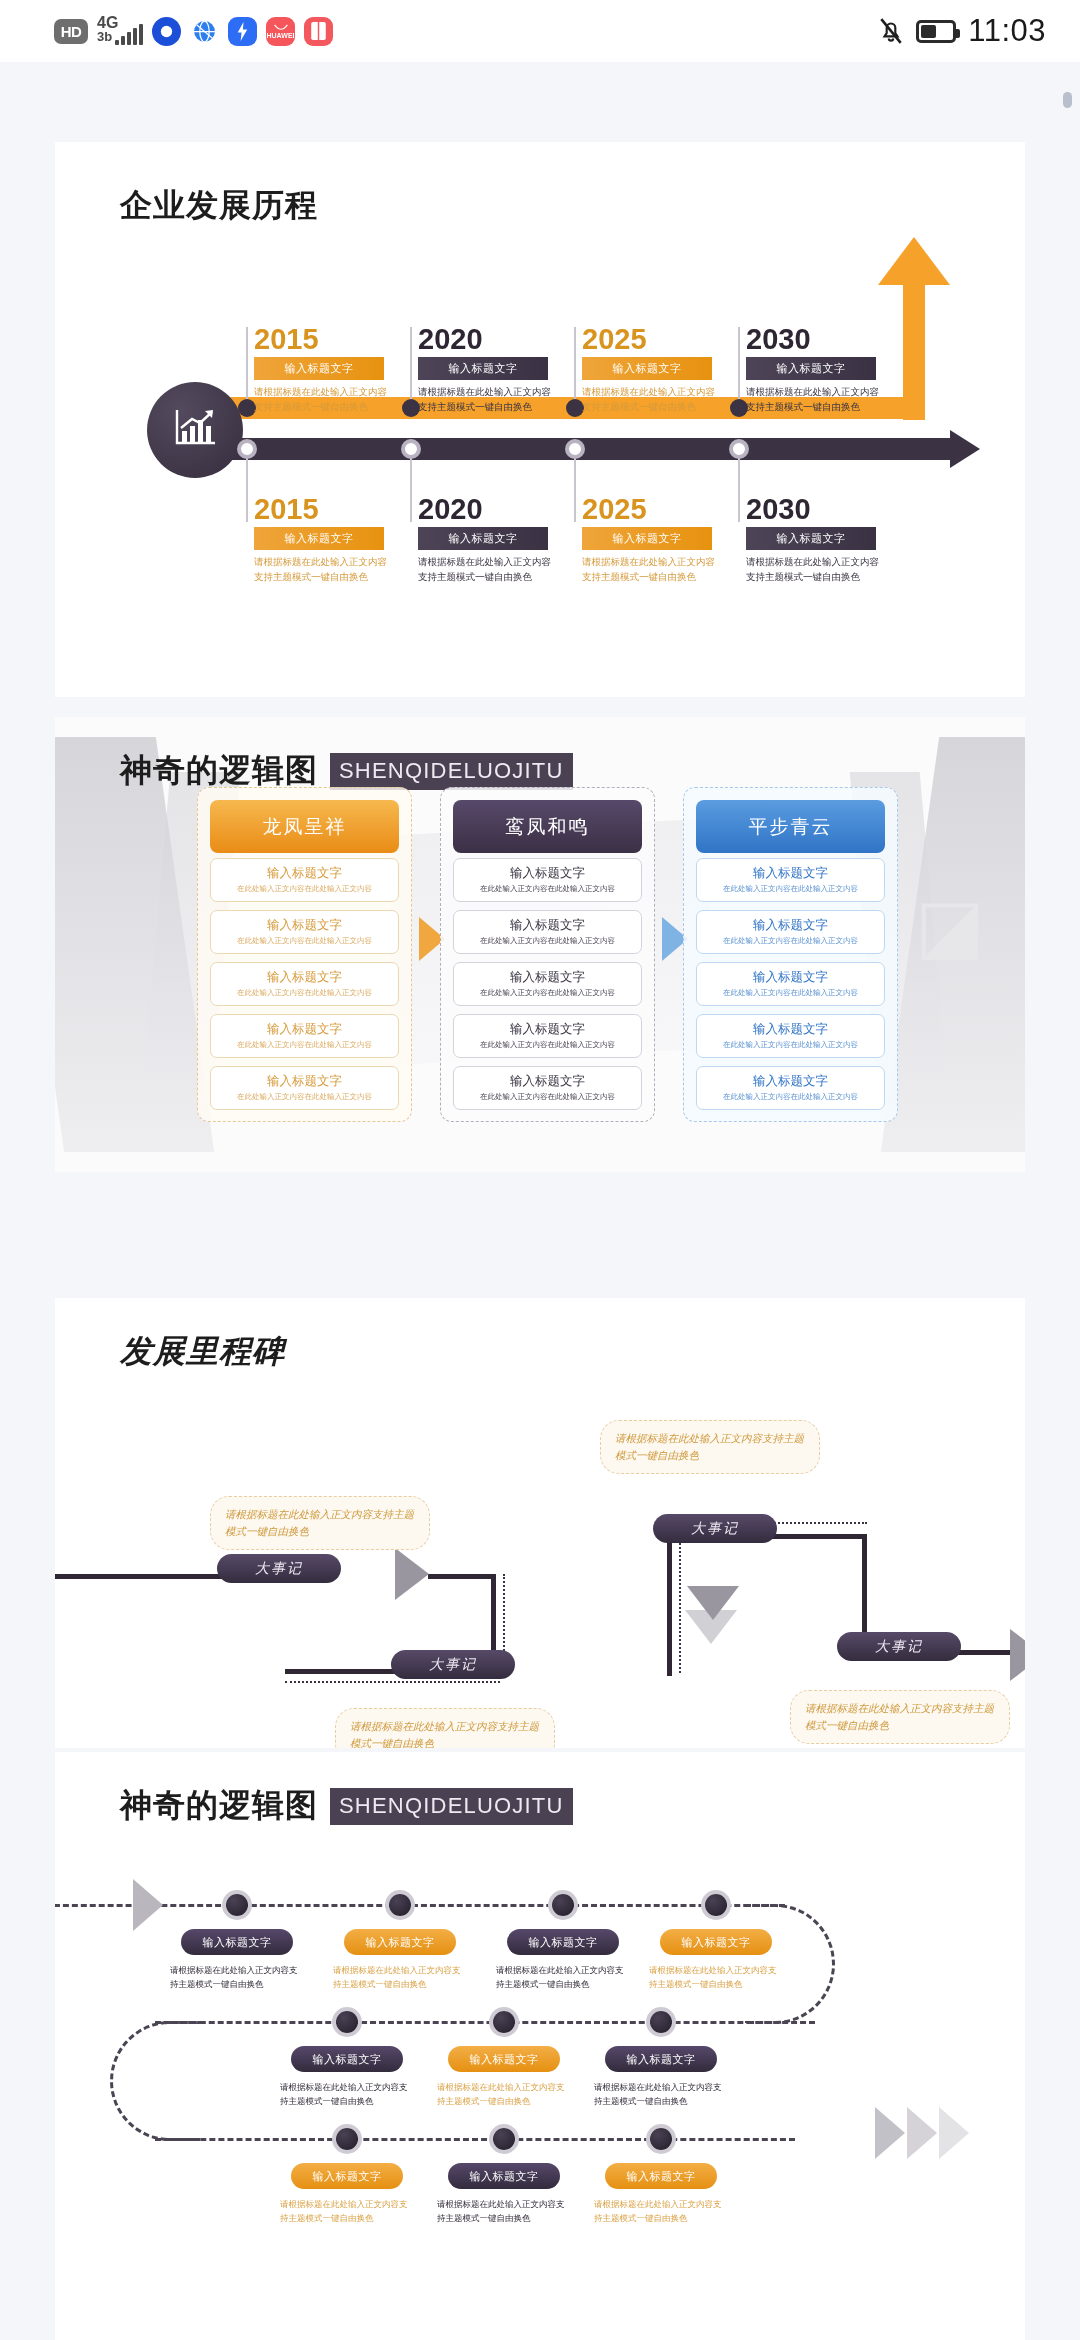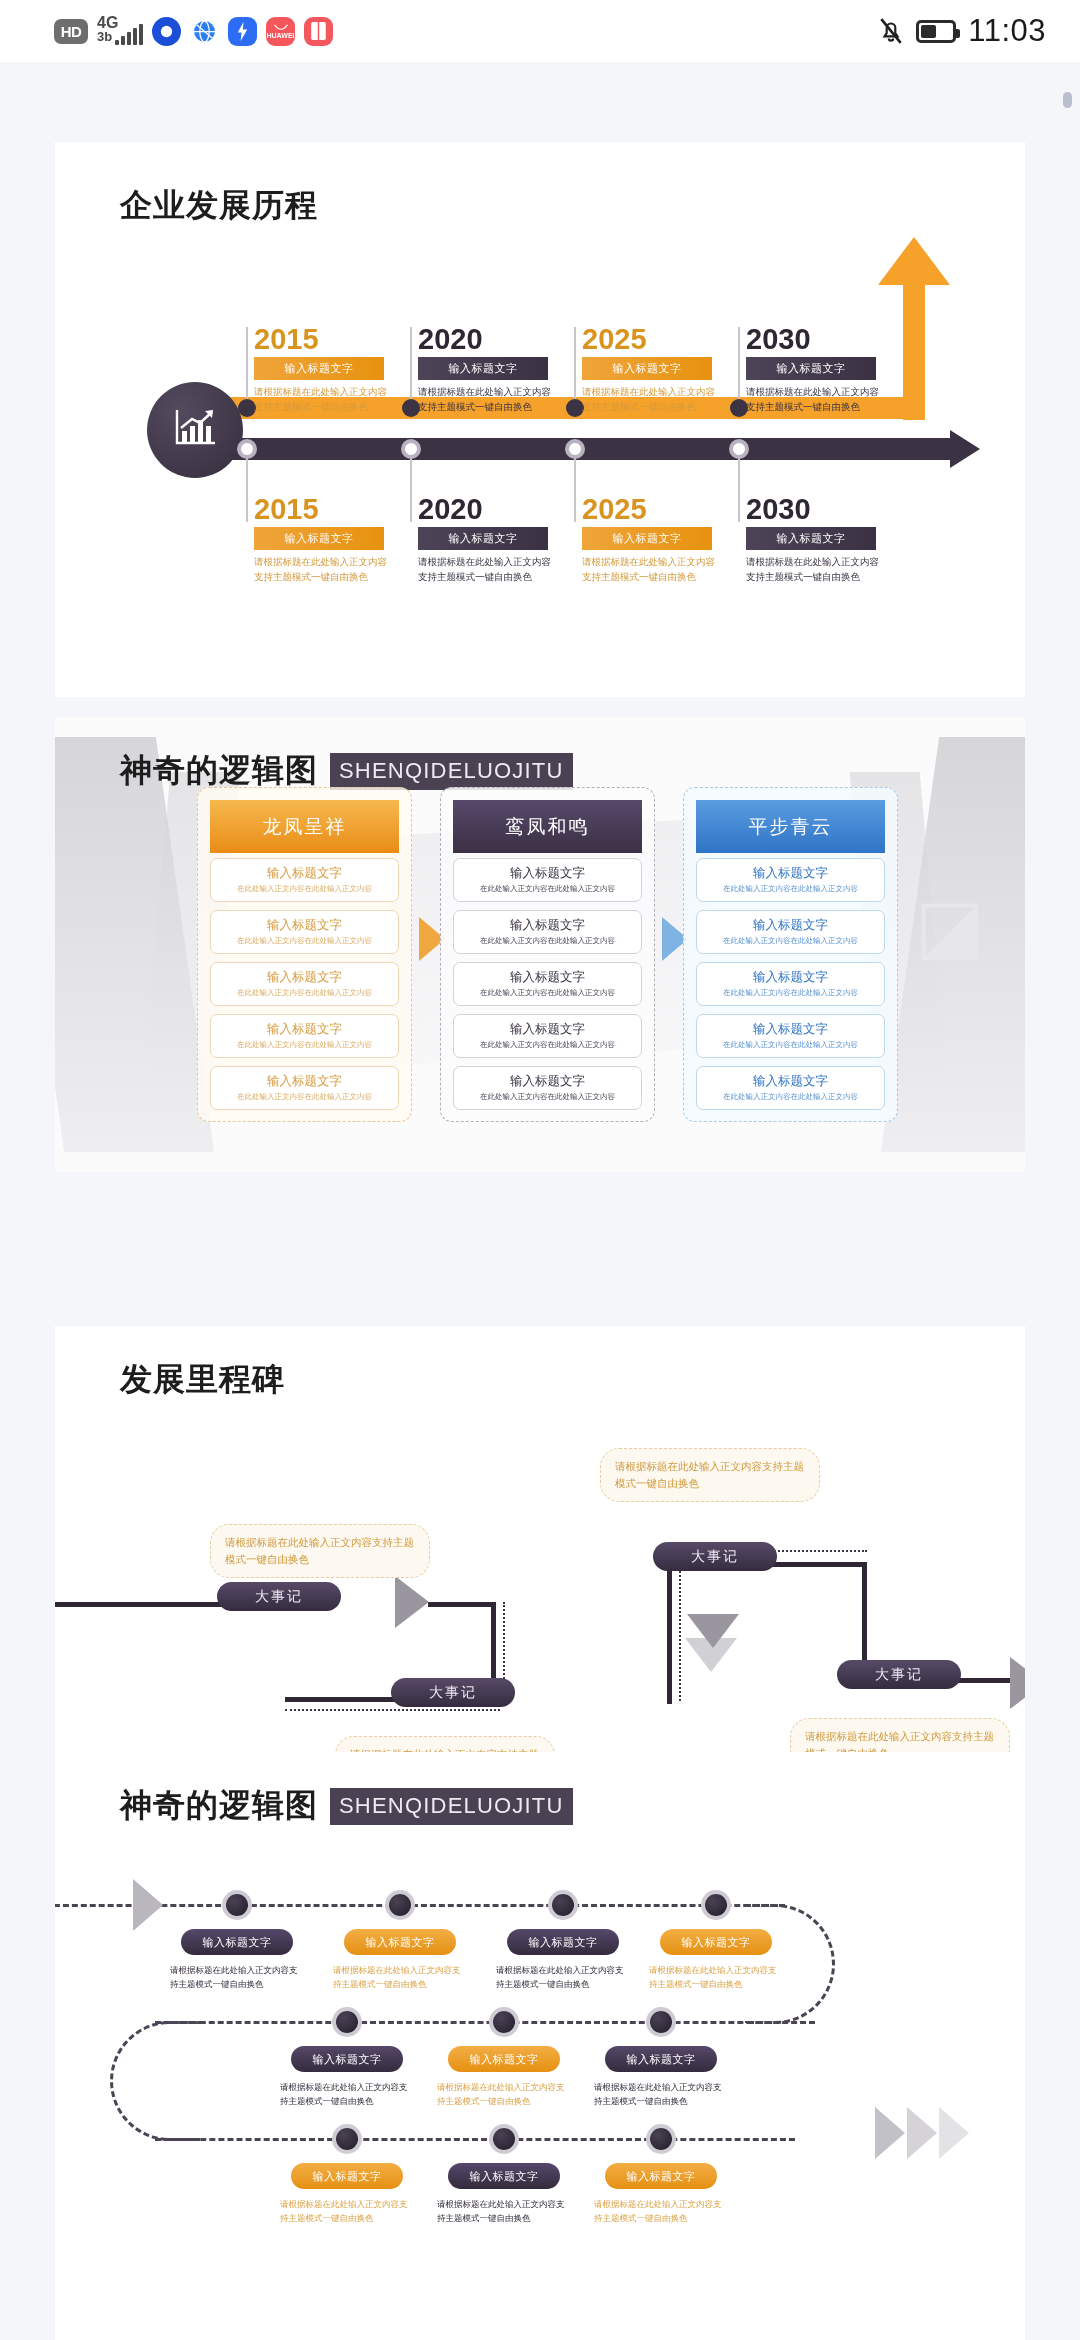--- a/index.html
+++ b/index.html
@@ -87,42 +87,42 @@
   .tl-body.o{ color:#d59a3b; } .tl-body.d{ color:#3b3443; }
 
   
   #slide2{ top:655px; height:455px; background:#fbfbfc;}
   .s2-bg{ position:absolute; inset:0; overflow:hidden; }
   .s2-wing{ position:absolute; background:linear-gradient(180deg,#d2d2d6,#ededf0); }
   .s2-col{ position:absolute; top:70px; width:215px; height:335px; border-radius:12px; }
   .s2-col.c1{ left:142px; border:1.5px dashed #e6c79a; background:rgba(255,250,243,.82);}
   .s2-col.c2{ left:385px; border:1.5px dashed #b4adbb; background:rgba(252,252,253,.86);text-align:right;}
   .s2-col.c3{ left:628px; border:1.5px dashed #a9c7e8; background:rgba(244,250,255,.86);}
-  .s2-hd{ position:absolute; top:12px; left:12px; right:12px; height:53px; border-radius:0;
+  .s2-hd{ position:absolute; top:12px; left:12px; right:12px; height:53px; border-radius:8px;
           display:flex;align-items:center;justify-content:center; color:#fff; font-size:19px; letter-spacing:2px;
           font-family:"Liberation Serif", serif;}
   .s2-hd.h1{ background:linear-gradient(180deg,#f6b84e,#e98c16); }
   .s2-hd.h2{ background:linear-gradient(180deg,#57496a,#3b3045); }
   .s2-hd.h3{ background:linear-gradient(180deg,#5b9ce0,#2f74c6); }
   .s2-row{ position:absolute; left:12px; right:12px; height:44px; border-radius:7px; background:#fff;
            display:flex; flex-direction:column; align-items:center; justify-content:center; }
   .s2-row.r1{ border:1px solid #edd7b4;} .s2-row.r2{ border:1px solid #d6d2db;} .s2-row.r3{ border:1px solid #bed8f2;}
   .s2-rt{ font-size:12.5px; line-height:1.2; font-family:"Liberation Serif",serif;}
   .s2-rb{ font-size:7.5px; line-height:1.25; margin-top:3px; }
   .r1 .s2-rt{color:#d79b3d} .r1 .s2-rb{color:#dcab62}
   .r2 .s2-rt{color:#3a3343} .r2 .s2-rb{color:#4b4454}
   .r3 .s2-rt{color:#2f74c6} .r3 .s2-rb{color:#5a93d2}
   .s2-arrow{ position:absolute; top:200px; width:0;height:0;
      border-top:22px solid transparent; border-bottom:22px solid transparent;}
   .s2-arrow.a1{ left:364px; border-left:26px solid #f0a73f;}
   .s2-arrow.a2{ left:607px; border-left:26px solid #7fb3e4;}
   .s2-ghost{ position:absolute; color:#e7e7ea; font-size:74px; }
 
   
-  #slide3{ top:1264px; height:450px; }
+  #slide3{ top:1236px; height:450px;font-style:italic; }
   .s3-line{ position:absolute; background:#2f2834; }
   .s3-dash{ position:absolute; border-left:2px dotted #3b3243; }
   .s3-dashh{ position:absolute; border-top:2px dotted #3b3243; }
   .s3-pill{ position:absolute; height:29px; border-radius:21px;
     background:linear-gradient(180deg,#574a68,#342c3e);
     color:#efe9f3; font-size:14px; display:flex;align-items:center;justify-content:center;
     letter-spacing:2px; font-family:"Liberation Serif",serif; width:124px;}
   .s3-note{ position:absolute; border:1.5px dashed #e8cda2; background:#fdf8f0; border-radius:19px;
     color:#cf9a3e; font-size:10.5px; line-height:1.6; padding:9px 14px; width:220px;}
   .s3-arr-r{ position:absolute; width:0;height:0; border-top:26px solid transparent;

